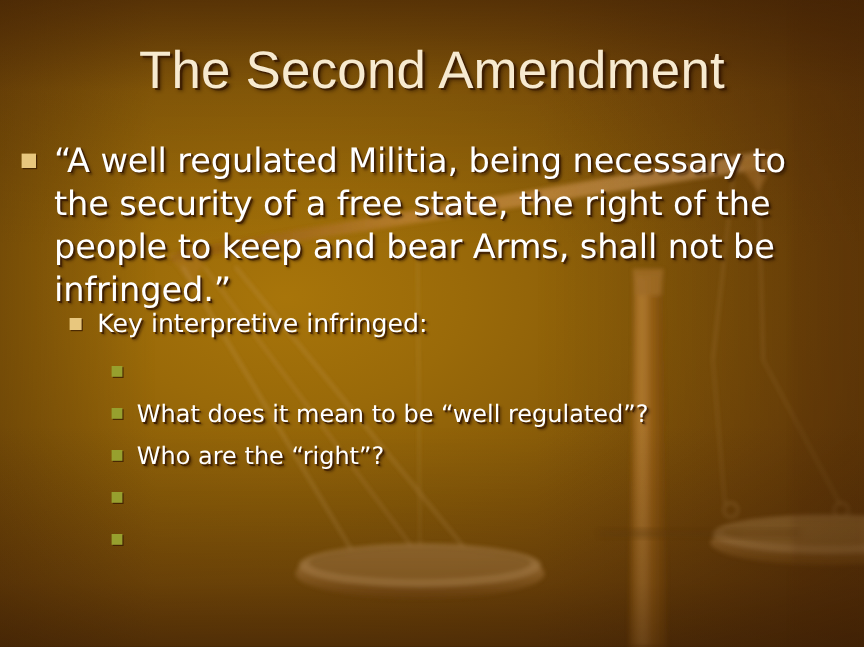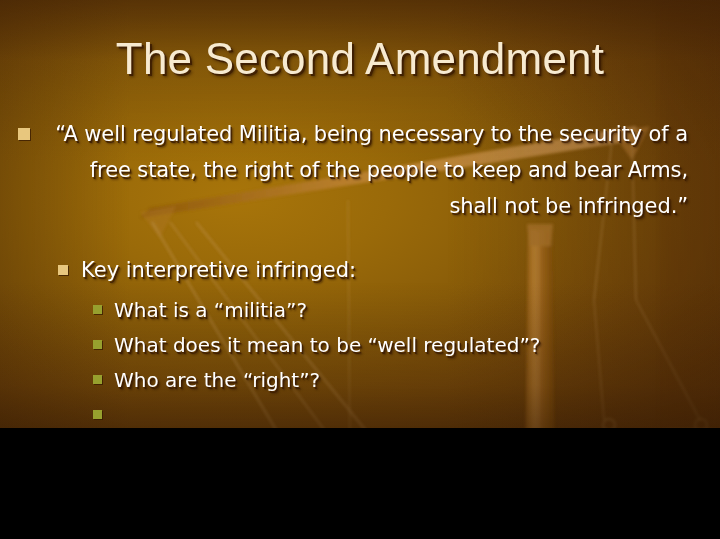--- a/index.html
+++ b/index.html
@@ -9,21 +9,21 @@
     background: #000;
   }
   body {
     font-family: "DejaVu Sans", sans-serif;
   }
 
   
   .slide {
     position: relative;
     width: 720px;
-    height: 428px;
+    height: 539px;
     overflow: hidden;
     
     background:
       radial-gradient(ellipse 95% 78% at 33% 46%,
           #a8750a 0%,
           #9a6a09 22%,
           #8a5d09 42%,
           #76490a 66%,
           #63390a 86%,
           #5a320a 100%),
@@ -108,24 +108,23 @@
     width: 670px;
   }
   .lvl1 .bullet-mark {
     width: 12px;
     height: 12px;
     background: #e8c77e;
     margin-top: 12px;
     margin-right: 15px;
   }
   .lvl1 .bullet-text {
-    font-size: 21px;
+    font-size: 28px;
     line-height: 36px;
     letter-spacing: -0.1px;
-    text-align: right;
   }
 
   
   .lvl2 {
     left: 58px;
     top: 255px;
   }
   .lvl2 .bullet-mark {
     width: 10px;
     height: 10px;
@@ -253,21 +252,20 @@
 
     <div class="bullet-row lvl2">
       <span class="bullet-mark"></span>
       <span class="bullet-text">Key interpretive infringed:</span>
     </div>
 
     <div class="lvl3-list">
 
       <div class="lvl3">
         <span class="bullet-mark"></span>
-        <span class="bullet-text">What is a “militia”?</span>
       </div>
 
       <div class="lvl3">
         <span class="bullet-mark"></span>
         <span class="bullet-text">What does it mean to be “well regulated”?</span>
       </div>
 
       <div class="lvl3">
         <span class="bullet-mark"></span>
         <span class="bullet-text">Who are the “right”?</span>

